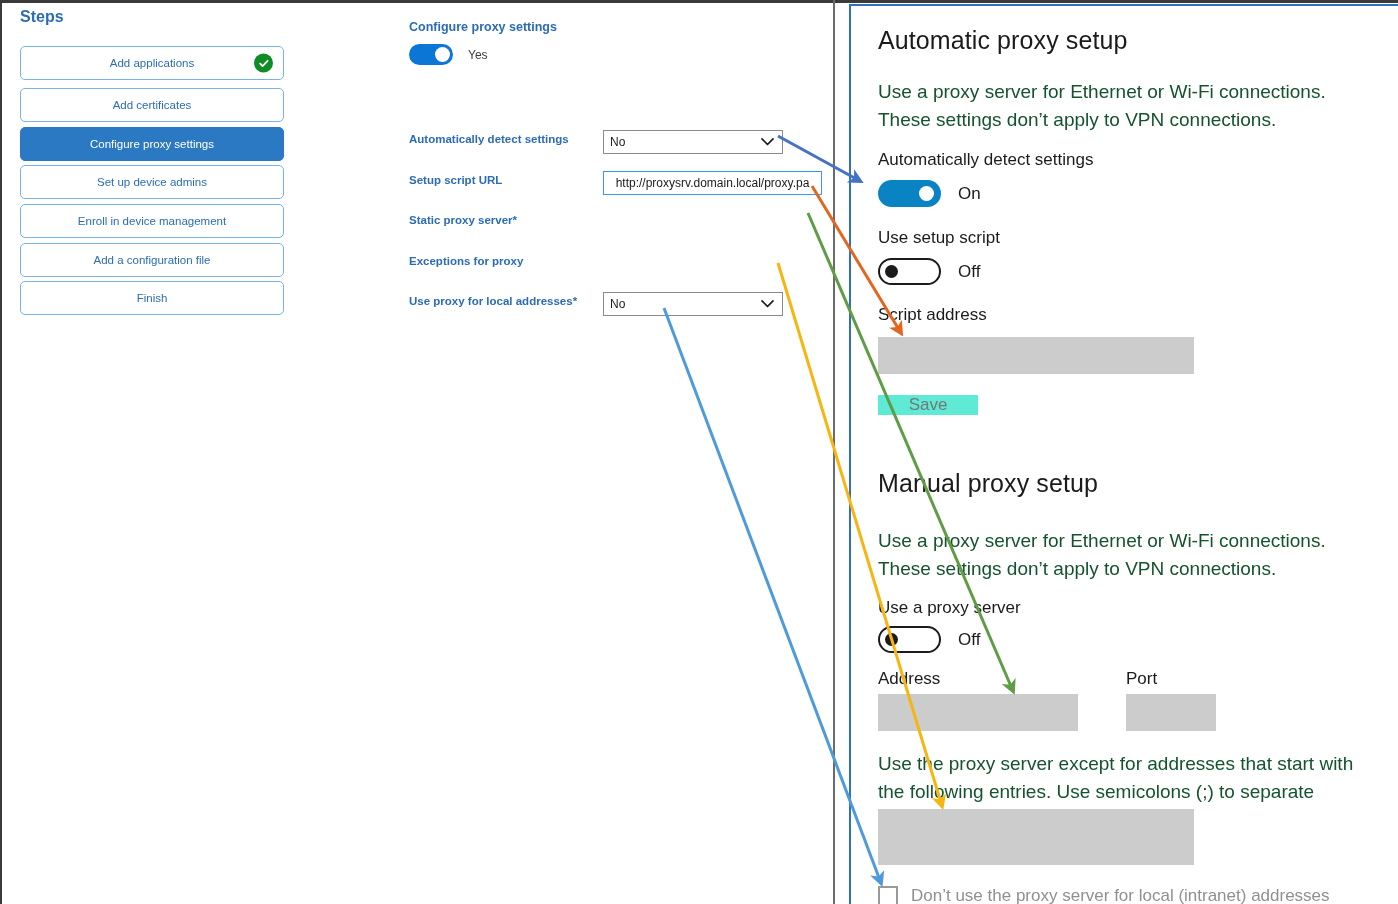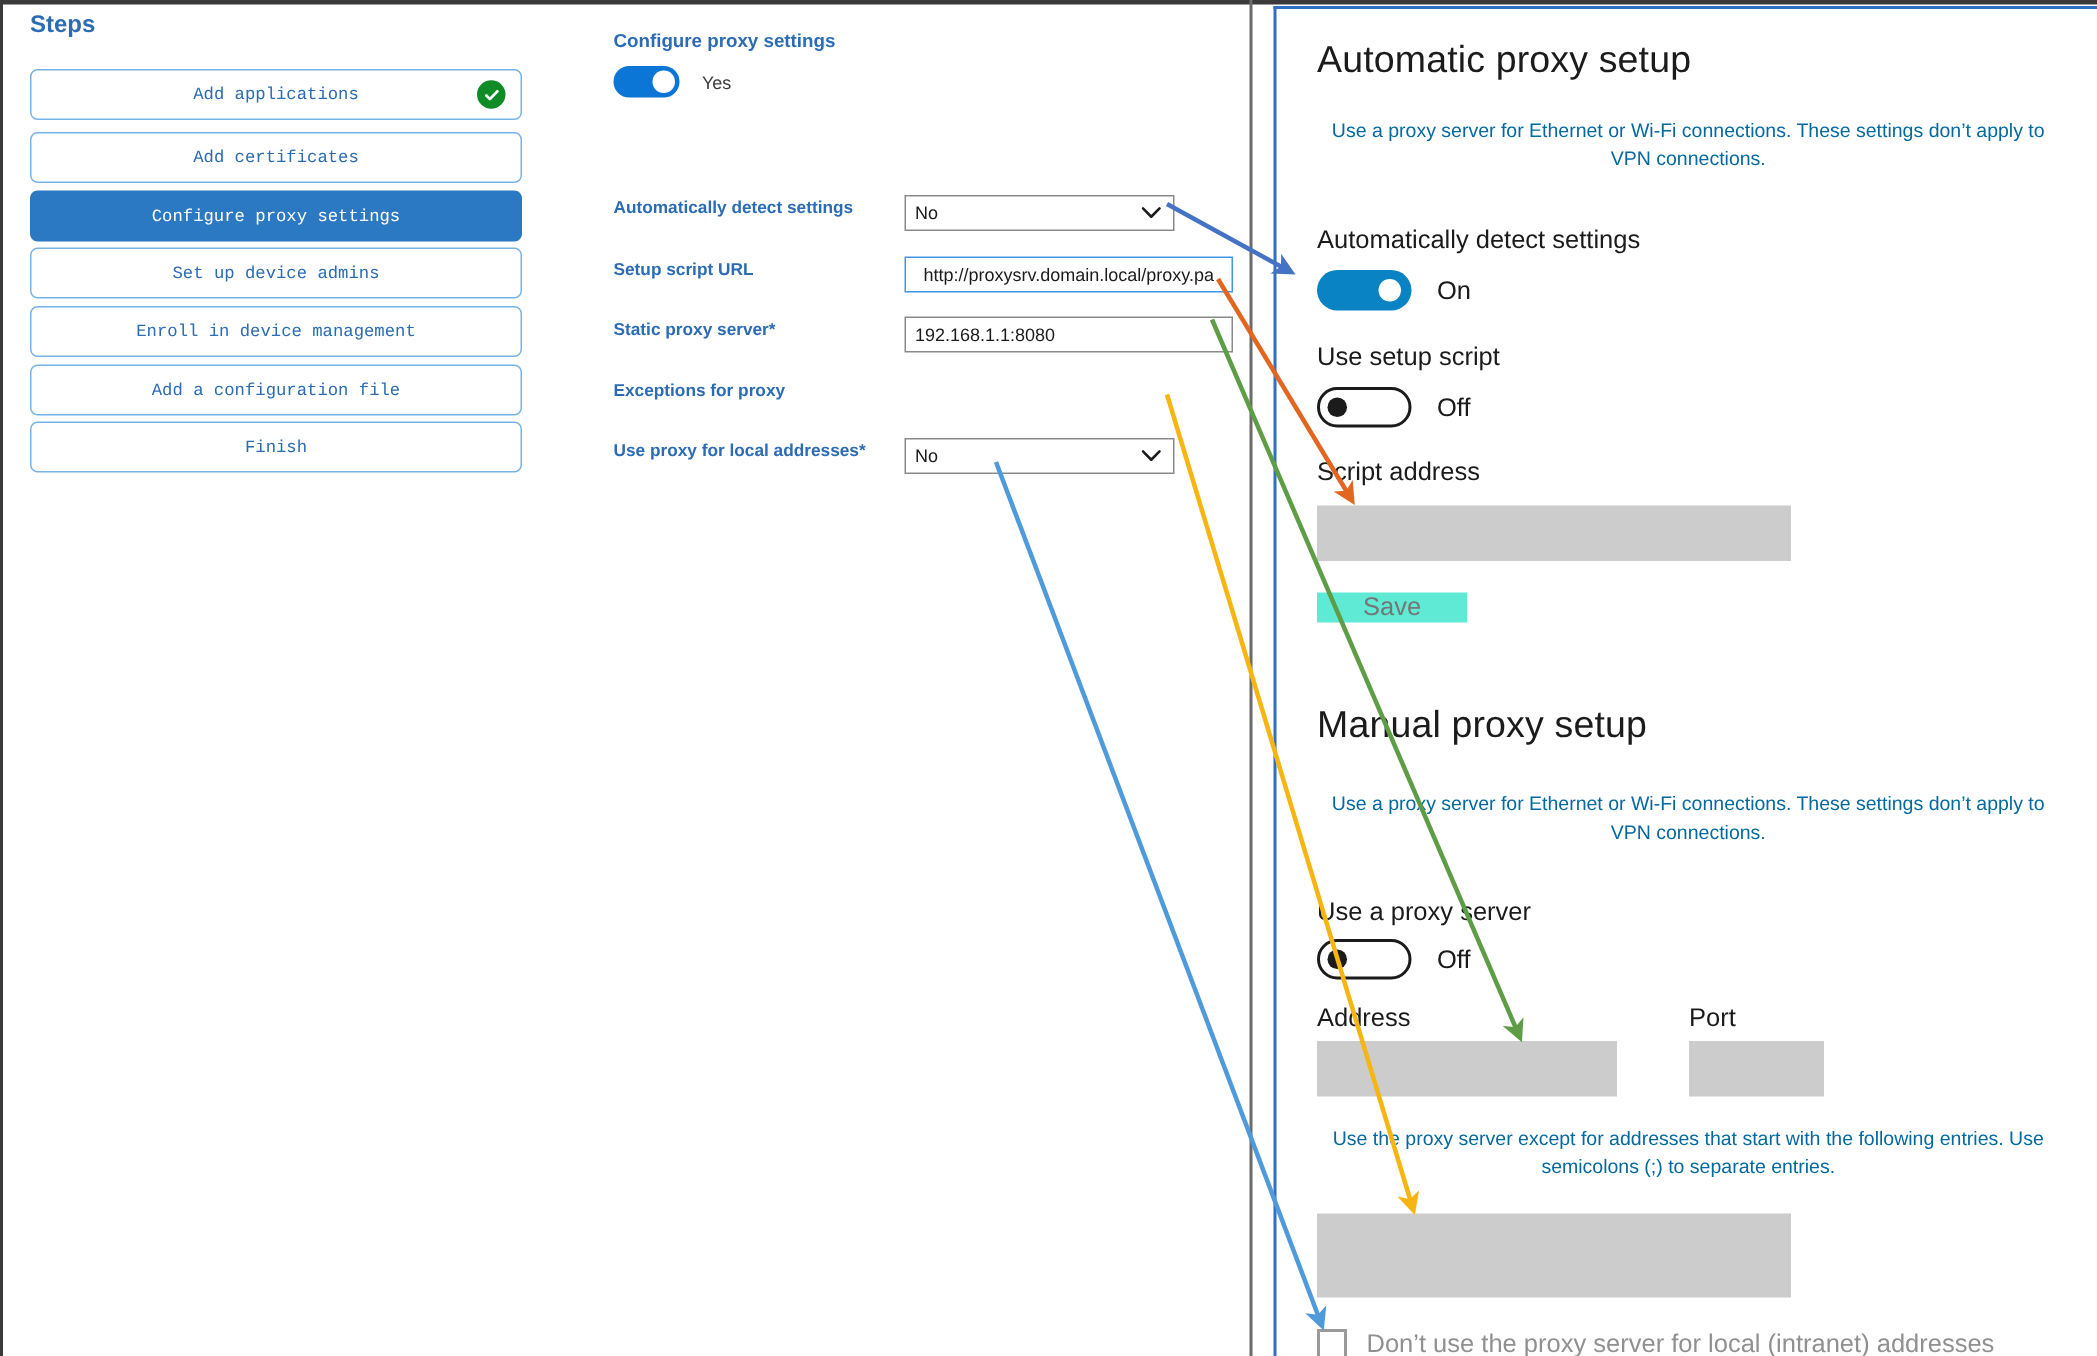--- a/index.html
+++ b/index.html
@@ -54,26 +54,25 @@
   .winpane-inner { position: absolute; left: 27px; top: 0; width: 520px; }
 
   .win-h1 {
     font-size: 25px;
     color: #1b1b1b;
     font-weight: 400;
     margin: 0;
     letter-spacing: 0.1px;
   }
   .win-p {
-    font-size: 13px;
-    color: #0369a1;
+    font-size: 19px;
+    color: #14532d;
     line-height: 1.45;
     margin: 0;
     width: 495px;
-    text-align: center;
   }
   .win-label {
     font-size: 17px;
     color: #1b1b1b;
     margin: 0;
   }
 
   
   .wtoggle-row { display: flex; align-items: center; }
   .wtoggle {
@@ -140,28 +139,28 @@
   .steps-title {
     position: absolute;
     left: 20px; top: 8px;
     font-size: 16px;
     font-weight: bold;
     color: #2b6cb5;
   }
   .step-btn {
     position: absolute;
     left: 20px;
-    width: 328px;
+    width: 264px;
     height: 30px;
     border: 1px solid #77b3e8;
     border-radius: 5px;
     background: #ffffff;
     color: #2b6cb5;
     font-size: 11.5px;
-    font-family: Liberation Mono, monospace;
+    font-family: Liberation Sans, sans-serif;
     display: flex;
     align-items: center;
     justify-content: center;
     box-sizing: border-box;
     padding: 16px;
   }
   .step-btn.active {
     background: #2b79c2;
     border-color: #2b79c2;
     color: #ffffff;
@@ -328,23 +327,20 @@
 
     <div class="frow" style="top:171px;">
       <span class="flabel">Setup script URL</span>
       <div class="fctl wide focused">
         <span>http://proxysrv.domain.local/proxy.pa</span>
       </div>
     </div>
 
     <div class="frow" style="top:211px;">
       <span class="flabel"><span>Static proxy server</span><span class="req">*</span></span>
-      <div class="fctl wide">
-        <span>192.168.1.1:8080</span>
-      </div>
     </div>
 
     <div class="frow" style="top:252px;">
       <span class="flabel"><span>Exceptions for proxy</span></span>
     </div>
 
     <div class="frow" style="top:292px;">
       <span class="flabel"><span>Use proxy for local addresses</span><span class="req">*</span></span>
       <div class="fctl">
         <span>No</span>

